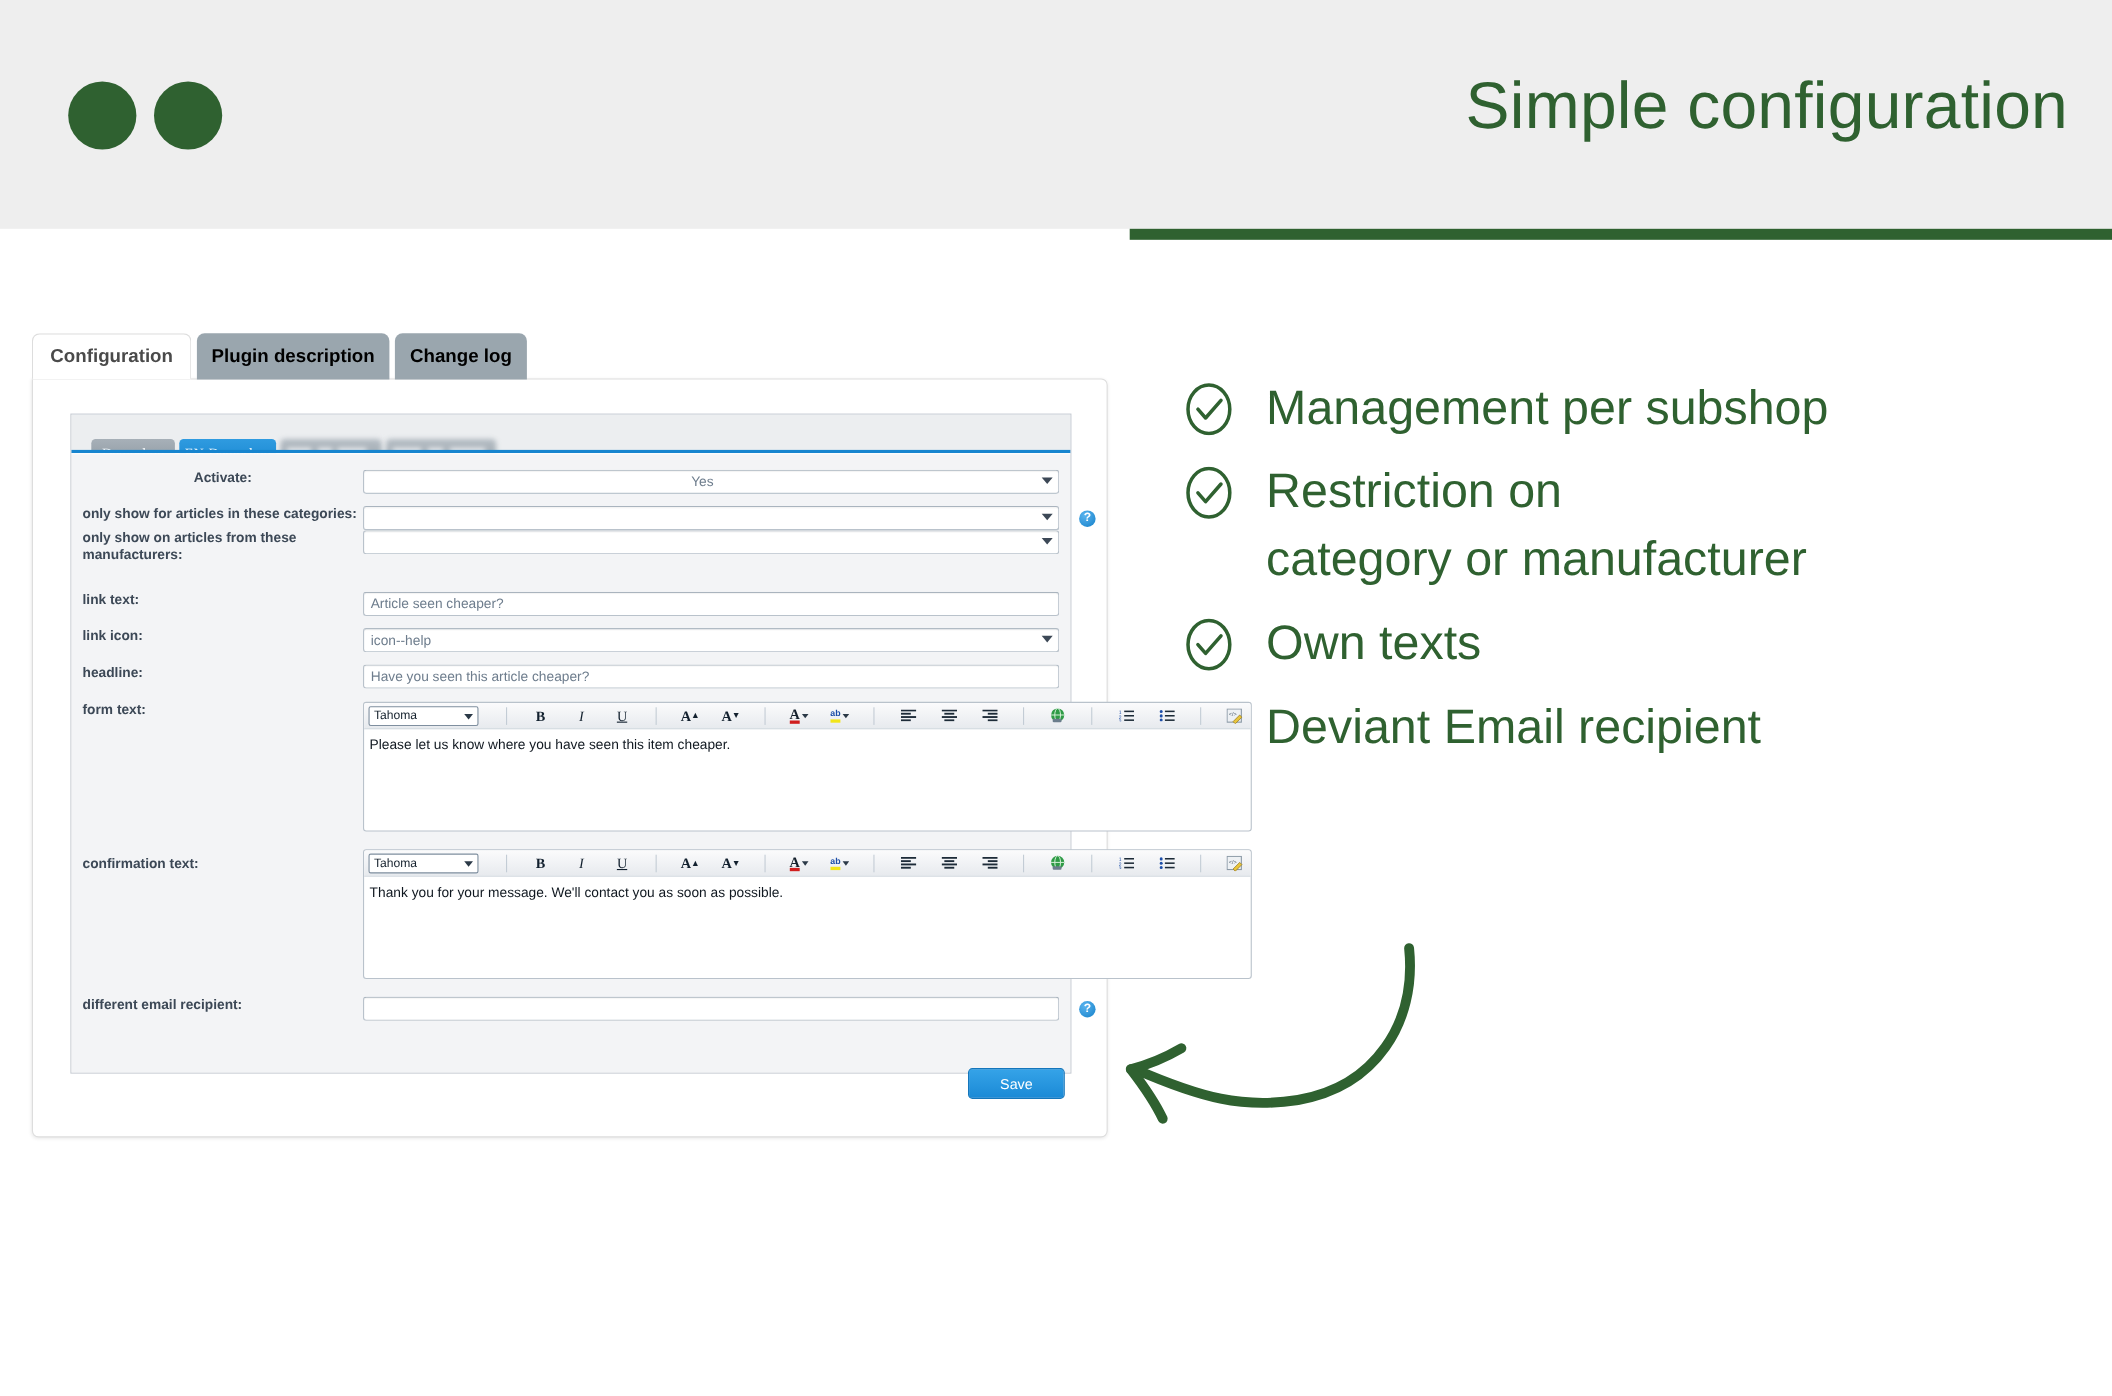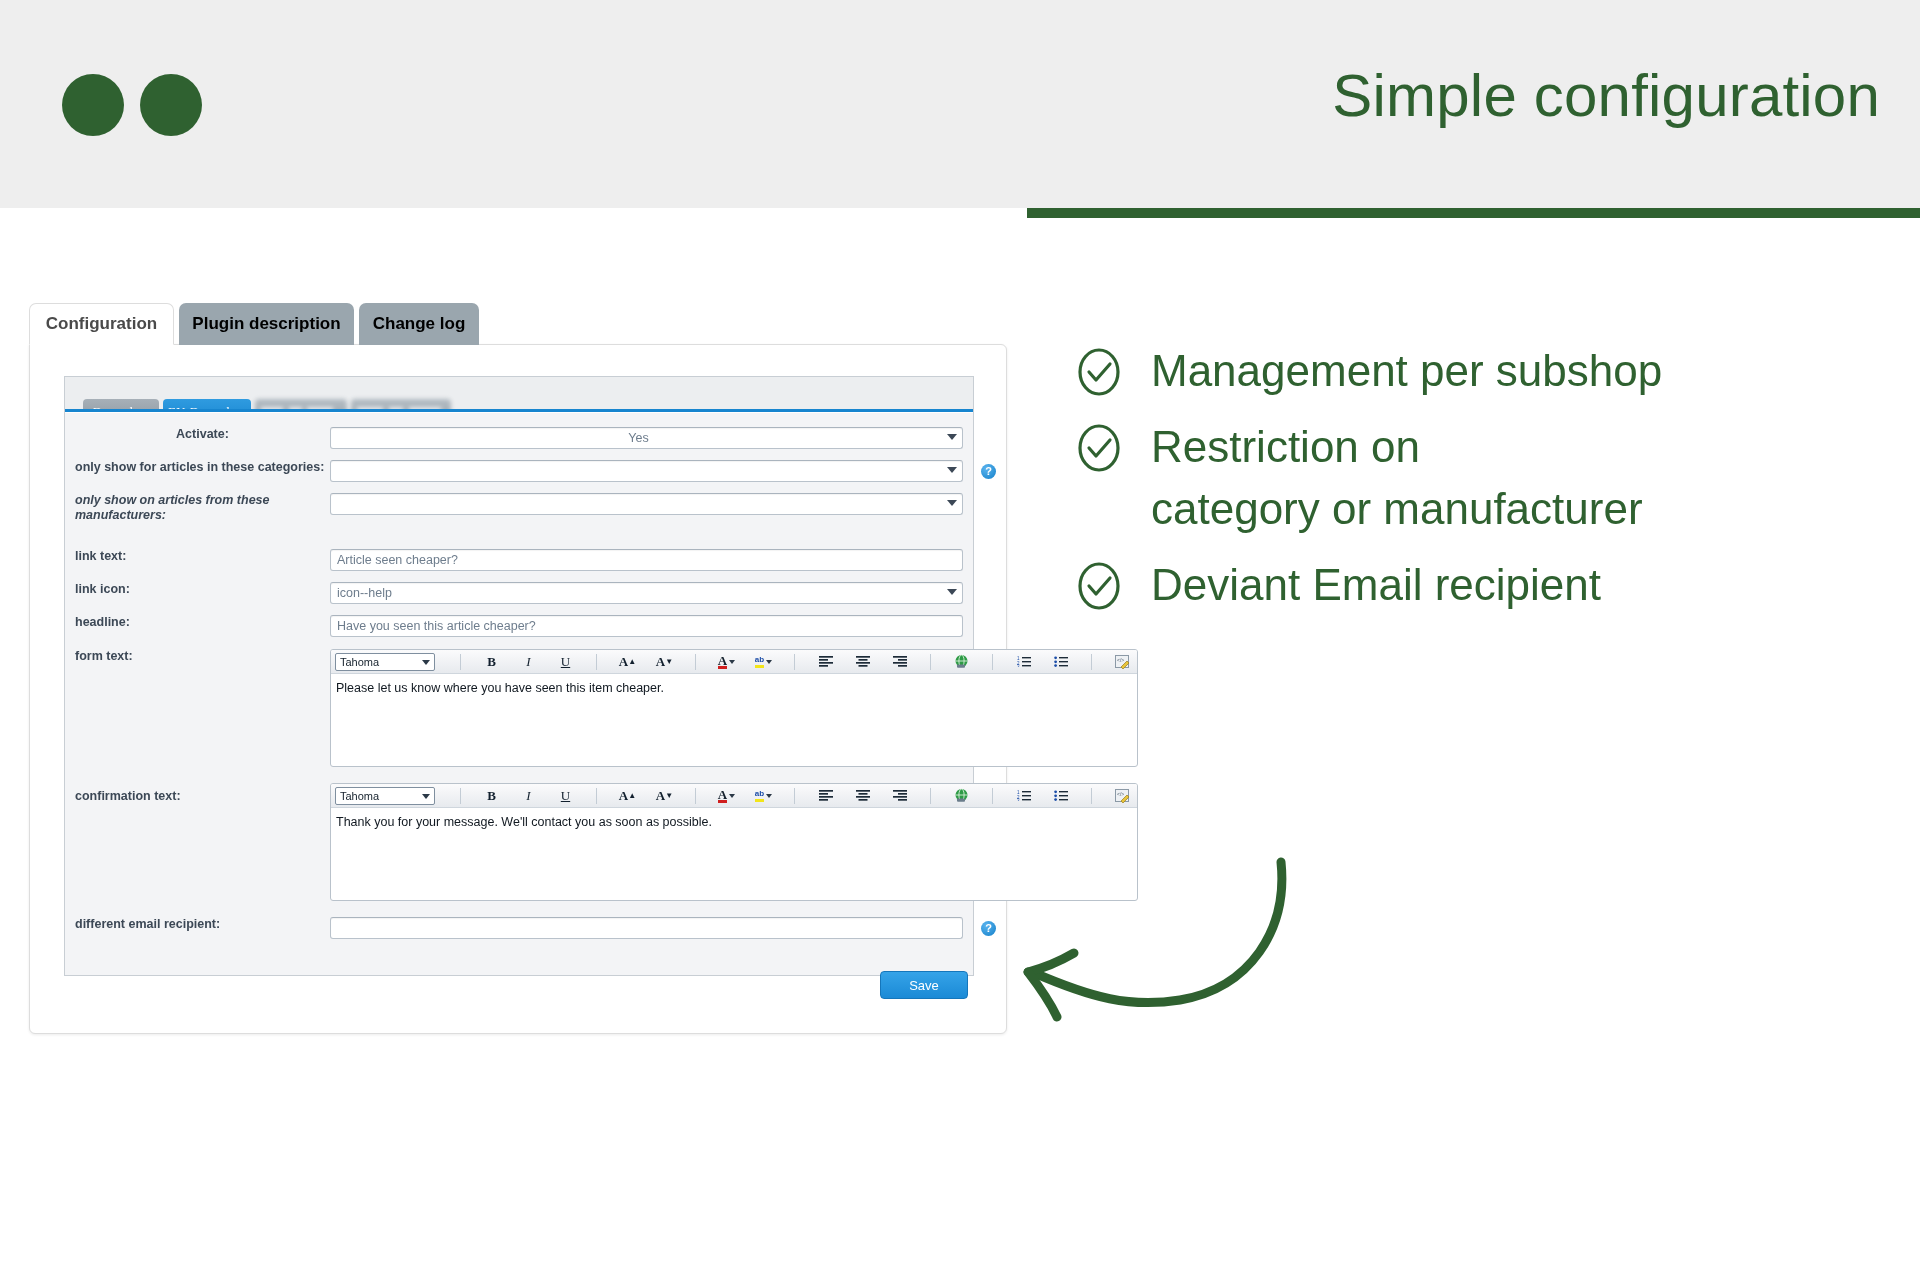--- a/index.html
+++ b/index.html
@@ -436,20 +436,29 @@
         <ellipse cx="24" cy="24" rx="19" ry="22" fill="none" stroke="#2f6130" stroke-width="3.2"></ellipse>
         <polyline points="14,24 21,32 35,16" fill="none" stroke="#2f6130" stroke-width="3.2" stroke-linecap="round" stroke-linejoin="round"></polyline>
       </svg>
     </span>
     <span class="feature-text">
       <span class="wrap2">Restriction on</span>
       <span class="wrap2">category or manufacturer</span>
     </span>
   </div>
 
+  <div class="feature-row">
+    <span class="feature-check">
+      <svg width="48" height="48" viewBox="0 0 48 48">
+        <ellipse cx="24" cy="24" rx="19" ry="22" fill="none" stroke="#2f6130" stroke-width="3.2"></ellipse>
+        <polyline points="14,24 21,32 35,16" fill="none" stroke="#2f6130" stroke-width="3.2" stroke-linecap="round" stroke-linejoin="round"></polyline>
+      </svg>
+    </span>
+    <span class="feature-text">Own texts</span>
+  </div>
 
   <div class="feature-row">
     <span class="feature-check">
       <svg width="48" height="48" viewBox="0 0 48 48">
         <ellipse cx="24" cy="24" rx="19" ry="22" fill="none" stroke="#2f6130" stroke-width="3.2"></ellipse>
         <polyline points="14,24 21,32 35,16" fill="none" stroke="#2f6130" stroke-width="3.2" stroke-linecap="round" stroke-linejoin="round"></polyline>
       </svg>
     </span>
     <span class="feature-text">Deviant Email recipient</span>
   </div>
@@ -504,21 +513,21 @@
 
         <div class="frow" style="margin-top:11px;">
           <div class="flabel">only show for articles in these categories:</div>
           <div class="fctl">
             <div class="ipt sel"></div>
             <span class="caret"></span>
             <span class="helpicon">?</span>
           </div>
         </div>
 
-        <div class="frow" style="margin-top:11px;font-style:italic;">
+        <div class="frow" style="">
           <div class="flabel">only show on articles from these manufacturers:</div>
           <div class="fctl">
             <div class="ipt sel"></div>
             <span class="caret"></span>
           </div>
         </div>
 
         <div class="frow" style="margin-top:26px;">
           <div class="flabel">link text:</div>
           <div class="fctl">

